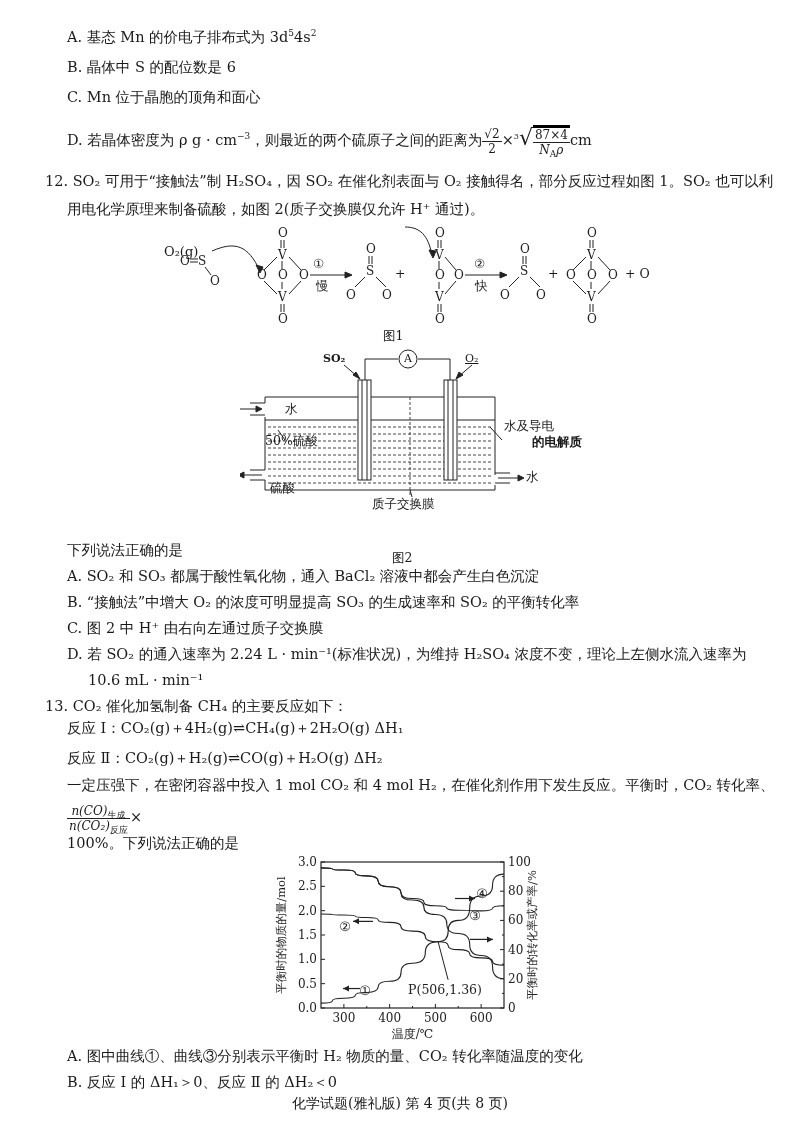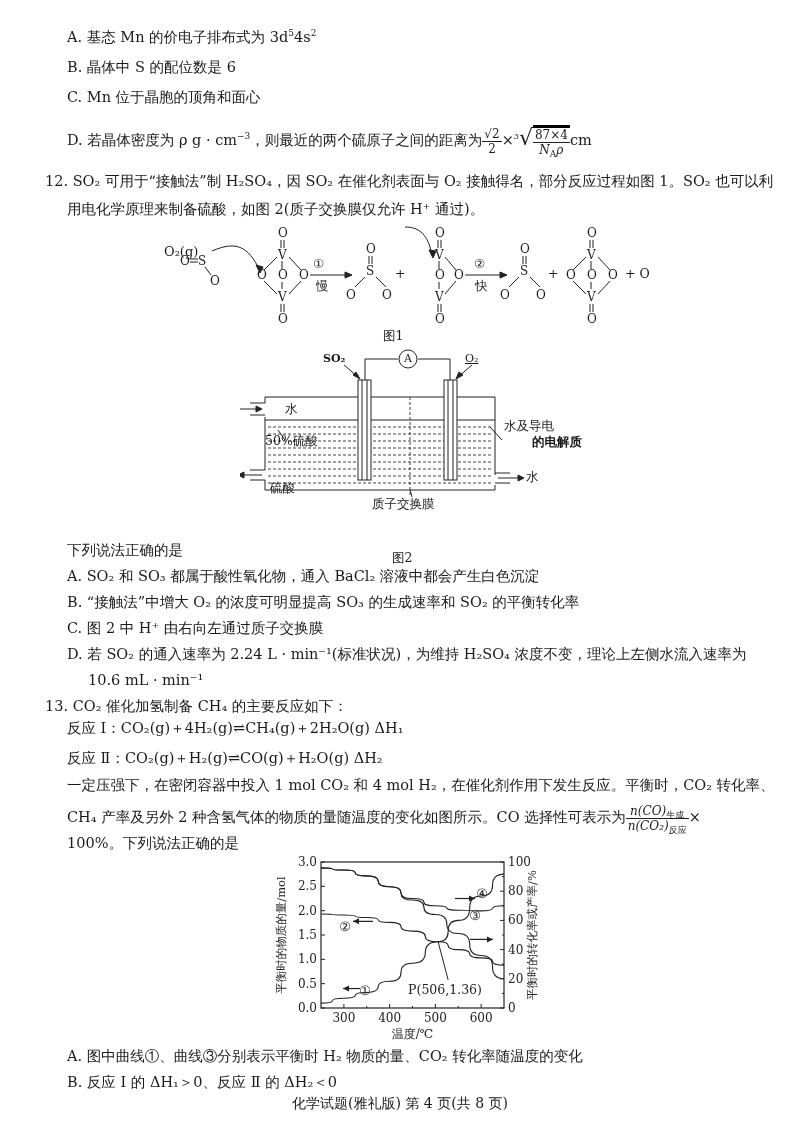--- a/index.html
+++ b/index.html
@@ -217,21 +217,21 @@
 <div class="line ind" style="top:592px">B. “接触法”中增大 O₂ 的浓度可明显提高 SO₃ 的生成速率和 SO₂ 的平衡转化率</div>
 <div class="line ind" style="top:618px">C. 图 2 中 H⁺ 由右向左通过质子交换膜</div>
 <div class="line ind" style="top:644px">D. 若 SO₂ 的通入速率为 2.24 L · min⁻¹(标准状况)，为维持 H₂SO₄ 浓度不变，理论上左侧水流入速率为</div>
 <div class="line" style="left:88px; top:670px">10.6 mL · min⁻¹</div>
 
 <div class="line qn" style="top:696px">13. CO₂ 催化加氢制备 CH₄ 的主要反应如下：</div>
 <div class="line ind" style="top:718px">反应 Ⅰ：CO₂(g)＋4H₂(g)⇌CH₄(g)＋2H₂O(g)    ΔH₁</div>
 <div class="line ind" style="top:748px">反应 Ⅱ：CO₂(g)＋H₂(g)⇌CO(g)＋H₂O(g)    ΔH₂</div>
 <div class="line ind" style="top:775px">一定压强下，在密闭容器中投入 1 mol CO₂ 和 4 mol H₂，在催化剂作用下发生反应。平衡时，CO₂ 转化率、</div>
 <div class="line ind" style="top:800px; line-height:34px;">
-  <span>CH₄ 产率及另外 2 种含氢气体的物质的量随温度的变化如图所示。CO 选择性可表示为</span><span class="frac"><span class="num"><i>n(CO)</i><sub>生成</sub></span><span class="den"><i>n(CO₂)</i><sub>反应</sub></span></span><span>×</span>
+  <span class="frac"><span class="num"><i>n(CO)</i><sub>生成</sub></span><span class="den"><i>n(CO₂)</i><sub>反应</sub></span></span><span>×</span>
 </div>
 <div class="line ind" style="top:833px">100%。下列说法正确的是</div>
 
 <svg id="chart" class="fig" style="left:255px; top:848px" width="300" height="195">
     <rect x="66" y="14" width="183" height="146" fill="none" stroke="#222" stroke-width="1.2"></rect>
     <line x1="88.875" y1="160" x2="88.875" y2="156" stroke="#222"></line>
     <text x="88.875" y="174" font-size="12" text-anchor="middle">300</text>
     <line x1="134.625" y1="160" x2="134.625" y2="156" stroke="#222"></line>
     <text x="134.625" y="174" font-size="12" text-anchor="middle">400</text>
     <line x1="180.375" y1="160" x2="180.375" y2="156" stroke="#222"></line>

